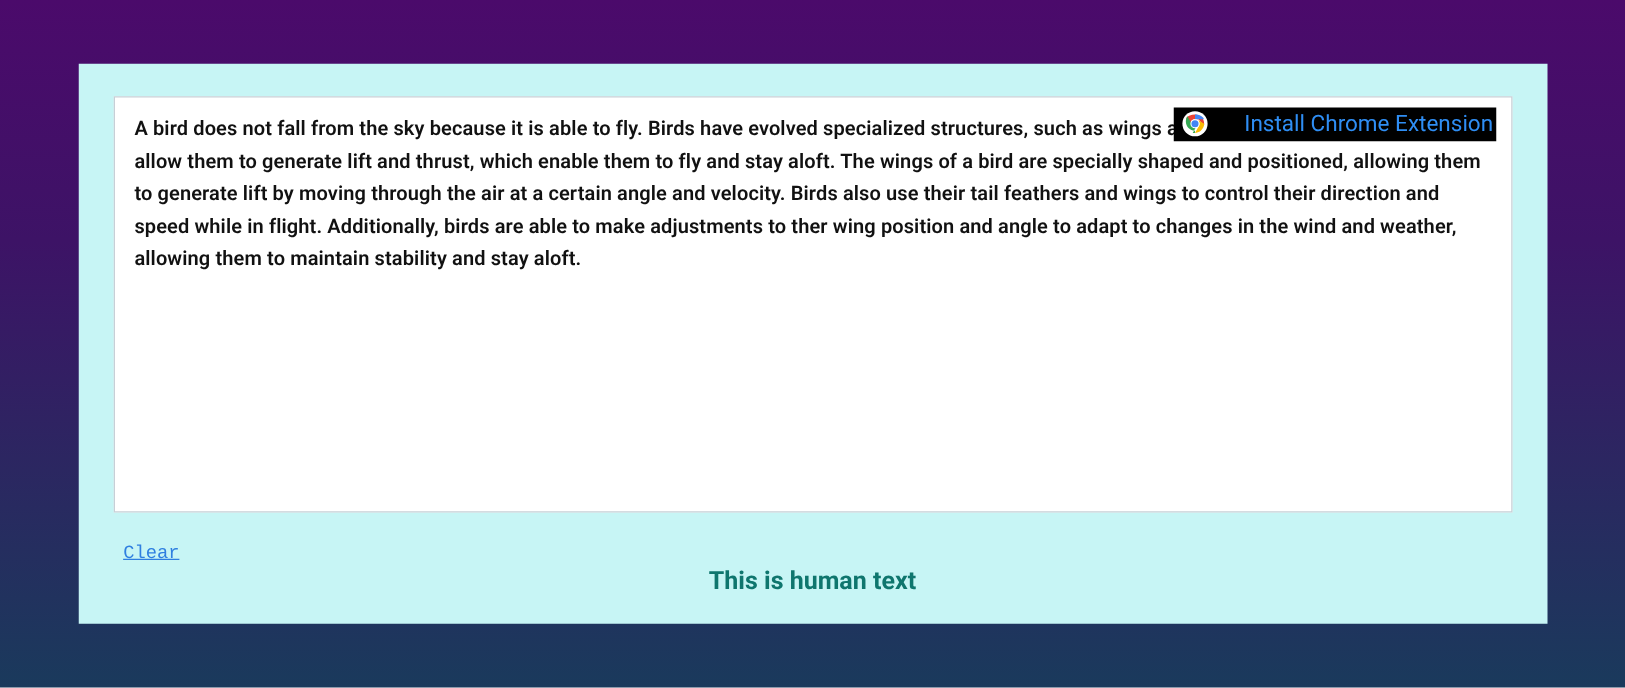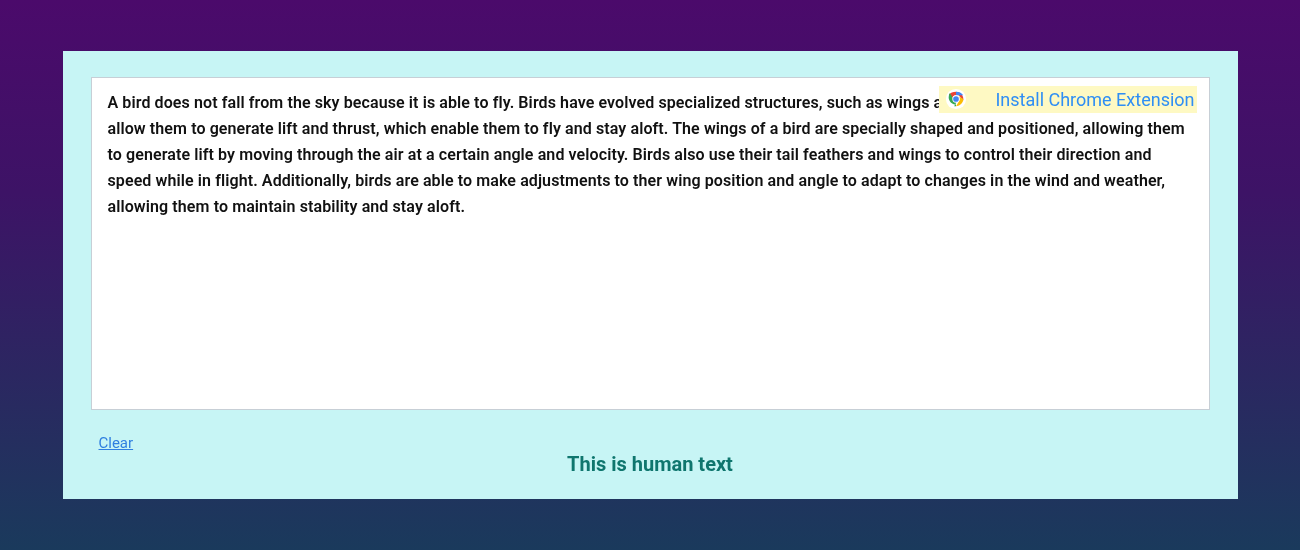--- a/index.html
+++ b/index.html
@@ -37,21 +37,21 @@
       font-size: 16px;
       font-weight: 600;
       color: #111;
       line-height: 1.62;
       letter-spacing: 0.1px;
     }
     .ext-pill {
       position: absolute;
       top: 8px;
       right: 12px;
-      background: #fef9c3;
+      background: #000000;
       display: flex;
       align-items: center;
       gap: 28px;
       padding: 2px 2px 3px 6px;
       cursor: pointer;
       font-family: inherit;
     }
     .ext-label {
       color: #2f8ef4;
       font-size: 18px;
@@ -69,20 +69,21 @@
     }
     .clear-link {
       position: absolute;
       left: 8px;
       top: 6px;
       color: #2f7fe0;
       font-size: 15px;
       text-decoration: underline;
       cursor: pointer;
       font-weight: 400;
+      font-family: Liberation Mono, monospace;
     }
     .result-line {
       text-align: center;
       width: 100%;
       color: #0f766e;
       font-size: 20px;
       font-weight: 700;
       padding-top: 24px;
     }
   </style>

